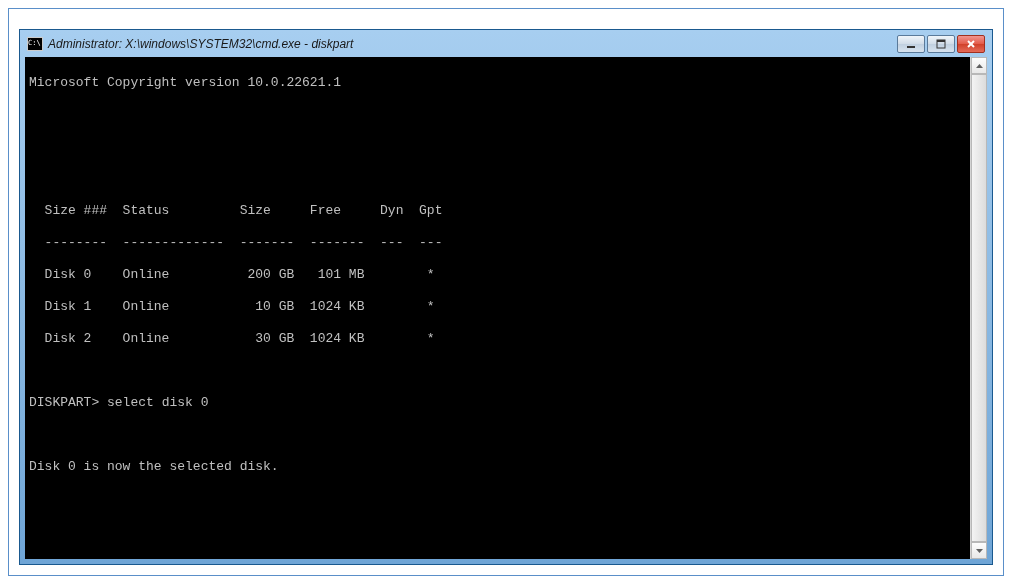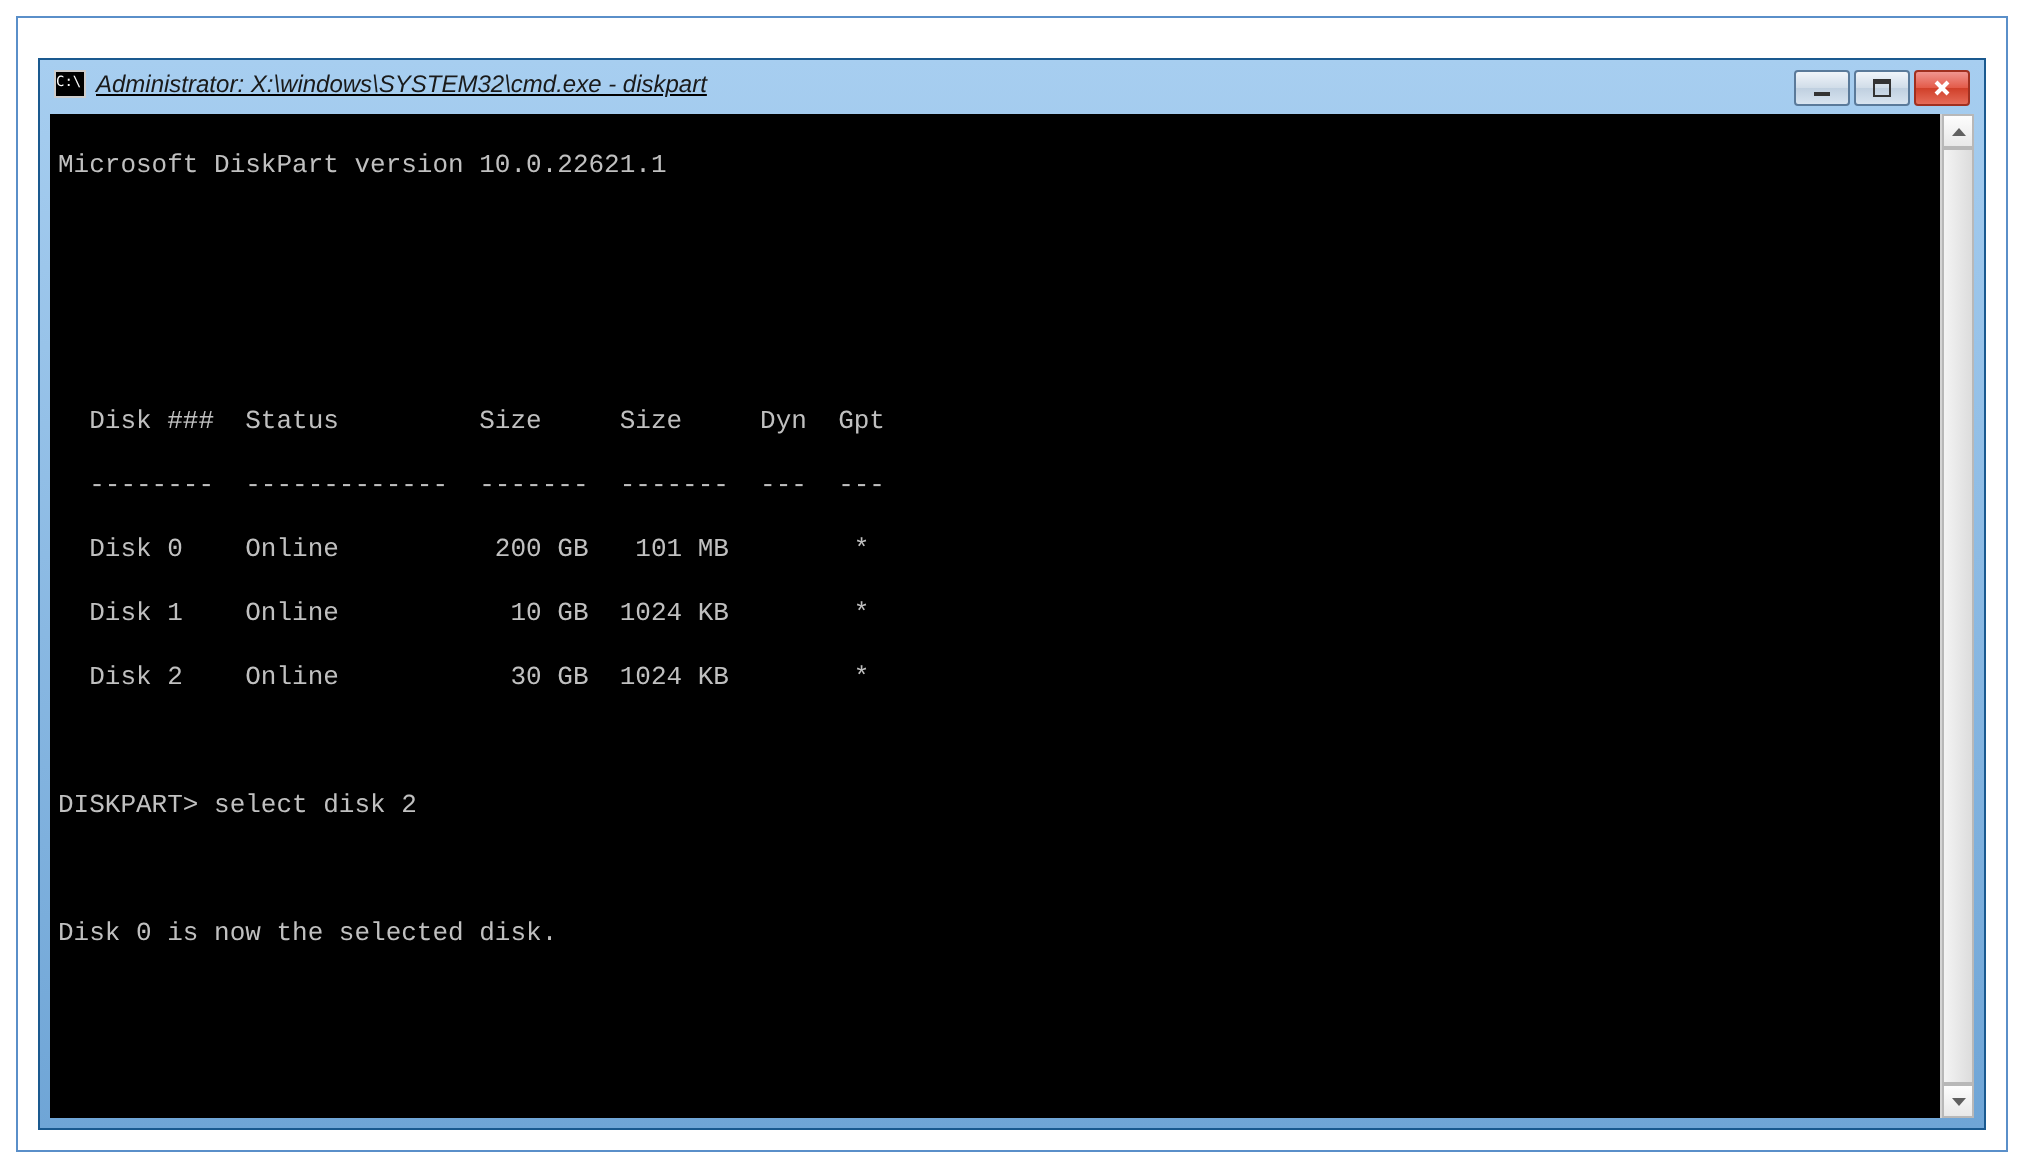--- a/index.html
+++ b/index.html
@@ -20,23 +20,22 @@
       margin: 20px 10px 10px 10px;
       border: 1px solid #1a598f;
       background: linear-gradient(to bottom, #a7cef0 0%, #6fa5d6 100%);
       padding: 5px;
       position: relative;
       height: calc(100% - 30px);
     }
     .titlebar {
       height: 22px;
       display: flex;
-      align-items: flex-start;
+      align-items: center;
       padding: 0 2px 4px 2px;
-      text-decoration: underline;
     }
     .title-icon {
       width: 16px;
       height: 14px;
       background: #000;
       border: 1px solid #ccc;
       margin-right: 5px;
       position: relative;
     }
     .title-icon::before {
@@ -147,31 +146,31 @@
           <svg width="10" height="10" viewBox="0 0 10 10">
               <line x1="2" y1="2" x2="8" y2="8" stroke="#fff" stroke-width="2"></line>
               <line x1="8" y1="2" x2="2" y2="8" stroke="#fff" stroke-width="2"></line>
             </svg>
         </div>
       </div>
     </div>
 
     <div class="console">
       <div class="console-inner">
-<div class="line">Microsoft DiskPart version 10.0.22621.1</div>
-<div class="blank"></div>
-<div class="blank"></div>
-<div class="blank"></div>
-<div class="line">  Disk ###  Status         Size     Size     Dyn  Gpt</div>
+<div class="line">Microsoft Copyright version 10.0.22621.1</div>
+<div class="blank"></div>
+<div class="blank"></div>
+<div class="blank"></div>
+<div class="line">  Size ###  Status         Size     Free     Dyn  Gpt</div>
 <div class="line">  --------  -------------  -------  -------  ---  ---</div>
 <div class="line">  Disk 0    Online          200 GB   101 MB        *</div>
 <div class="line">  Disk 1    Online           10 GB  1024 KB        *</div>
 <div class="line">  Disk 2    Online           30 GB  1024 KB        *</div>
 <div class="blank"></div>
-<div class="line"><span>DISKPART&gt;</span><span> select disk 2</span></div>
+<div class="line"><span>DISKPART&gt;</span><span> select disk 0</span></div>
 <div class="blank"></div>
 <div class="line">Disk 0 is now the selected disk.</div>
 
 
 
 
 
 
 
 

